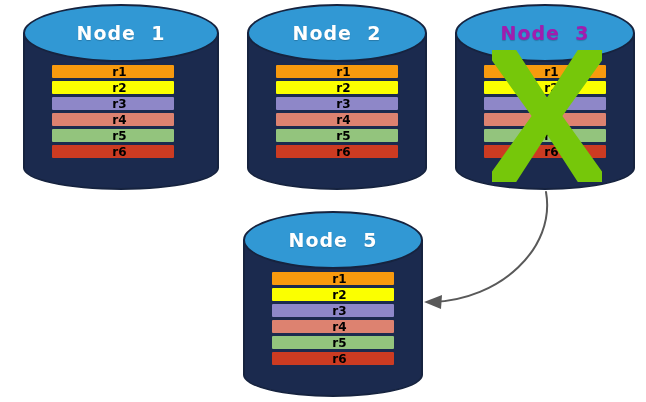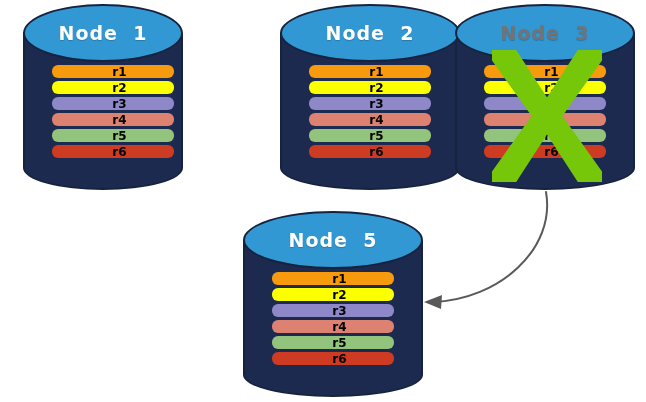--- a/index.html
+++ b/index.html
@@ -64,21 +64,21 @@
 
   .rows {
     position: absolute;
     z-index: 5;
   }
 
   .row-bar {
     position: absolute;
     left: 0;
     width: 100%;
-    border-radius: 6px;
+    border-radius: 1px;
     box-sizing: border-box;
     display: flex;
     align-items: center;
     justify-content: center;
     color: #000000;
     font-weight: bold;
     line-height: 1;
     overflow: hidden;
     padding-left: 13px;
   }
@@ -99,52 +99,52 @@
     z-index: 9;
     pointer-events: none;
     overflow: visible;
   }
 </style>
 </head>
 <body style="width: 646px; height: 402px; background: rgb(255, 255, 255);">
 
 <div id="stage">
 
-  <div class="node" style="left: 23px; top: 4px; width: 160px; height: 186px;">
+  <div class="node" style="left: 23px; top: 4px; width: 196px; height: 186px;">
     <div class="cyl-body" style="top: 29px; height: 157px; background: rgb(27, 42, 78); border-color: rgb(22, 35, 63);"></div>
     <div class="cyl-top" style="top: 0px; height: 58px; background: rgb(49, 152, 212); border-color: rgb(22, 35, 63);"></div>
     <div class="node-label" style="top: 18px; font-size: 19px; color: rgb(255, 255, 255);">Node  1</div>
     <div class="rows" style="left: 29px; top: 61px; width: 122px; height: 96px;">
         <div class="row-bar" style="top: 0px; height: 13px; background: rgb(248, 154, 14); font-size: 12px; color: rgb(0, 0, 0);">r1</div>
         <div class="row-bar" style="top: 16px; height: 13px; background: rgb(251, 255, 0); font-size: 12px; color: rgb(0, 0, 0);">r2</div>
         <div class="row-bar" style="top: 32px; height: 13px; background: rgb(142, 135, 200); font-size: 12px; color: rgb(0, 0, 0);">r3</div>
         <div class="row-bar" style="top: 48px; height: 13px; background: rgb(221, 130, 112); font-size: 12px; color: rgb(0, 0, 0);">r4</div>
         <div class="row-bar" style="top: 64px; height: 13px; background: rgb(147, 196, 125); font-size: 12px; color: rgb(0, 0, 0);">r5</div>
         <div class="row-bar" style="top: 80px; height: 13px; background: rgb(204, 59, 34); font-size: 12px; color: rgb(0, 0, 0);">r6</div>
       </div>
   </div>
 
-  <div class="node" style="left: 247px; top: 4px; width: 180px; height: 186px; margin-left: 33px;">
+  <div class="node" style="left: 247px; top: 4px; width: 180px; height: 186px;">
     <div class="cyl-body" style="top: 29px; height: 157px; background: rgb(27, 42, 78); border-color: rgb(22, 35, 63);"></div>
     <div class="cyl-top" style="top: 0px; height: 58px; background: rgb(49, 152, 212); border-color: rgb(22, 35, 63);"></div>
     <div class="node-label" style="top: 18px; font-size: 19px; color: rgb(255, 255, 255);">Node  2</div>
     <div class="rows" style="left: 29px; top: 61px; width: 122px; height: 96px;">
         <div class="row-bar" style="top: 0px; height: 13px; background: rgb(248, 154, 14); font-size: 12px; color: rgb(0, 0, 0);">r1</div>
         <div class="row-bar" style="top: 16px; height: 13px; background: rgb(251, 255, 0); font-size: 12px; color: rgb(0, 0, 0);">r2</div>
         <div class="row-bar" style="top: 32px; height: 13px; background: rgb(142, 135, 200); font-size: 12px; color: rgb(0, 0, 0);">r3</div>
         <div class="row-bar" style="top: 48px; height: 13px; background: rgb(221, 130, 112); font-size: 12px; color: rgb(0, 0, 0);">r4</div>
         <div class="row-bar" style="top: 64px; height: 13px; background: rgb(147, 196, 125); font-size: 12px; color: rgb(0, 0, 0);">r5</div>
         <div class="row-bar" style="top: 80px; height: 13px; background: rgb(204, 59, 34); font-size: 12px; color: rgb(0, 0, 0);">r6</div>
       </div>
   </div>
 
   <div class="node" style="left: 455px; top: 4px; width: 180px; height: 186px;">
     <div class="cyl-body" style="top: 29px; height: 157px; background: rgb(27, 42, 78); border-color: rgb(22, 35, 63);"></div>
     <div class="cyl-top" style="top: 0px; height: 58px; background: rgb(49, 152, 212); border-color: rgb(22, 35, 63);"></div>
-    <div class="node-label" style="top: 18px; font-size: 19px; color: #737373;">Node  3</div>
+    <div class="node-label" style="top: 18px; font-size: 19px; color: #a21caf;">Node  3</div>
     <div class="rows" style="left: 29px; top: 61px; width: 122px; height: 96px;">
         <div class="row-bar" style="top: 0px; height: 13px; background: rgb(248, 154, 14); font-size: 12px; color: rgb(0, 0, 0);">r1</div>
         <div class="row-bar" style="top: 16px; height: 13px; background: rgb(251, 255, 0); font-size: 12px; color: rgb(0, 0, 0);">r2</div>
         <div class="row-bar" style="top: 32px; height: 13px; background: rgb(142, 135, 200); font-size: 12px; color: rgb(0, 0, 0);">r3</div>
         <div class="row-bar" style="top: 48px; height: 13px; background: rgb(221, 130, 112); font-size: 12px; color: rgb(0, 0, 0);">r4</div>
         <div class="row-bar" style="top: 64px; height: 13px; background: rgb(147, 196, 125); font-size: 12px; color: rgb(0, 0, 0);">r5</div>
         <div class="row-bar" style="top: 80px; height: 13px; background: rgb(204, 59, 34); font-size: 12px; color: rgb(0, 0, 0);">r6</div>
       </div>
   </div>
 

